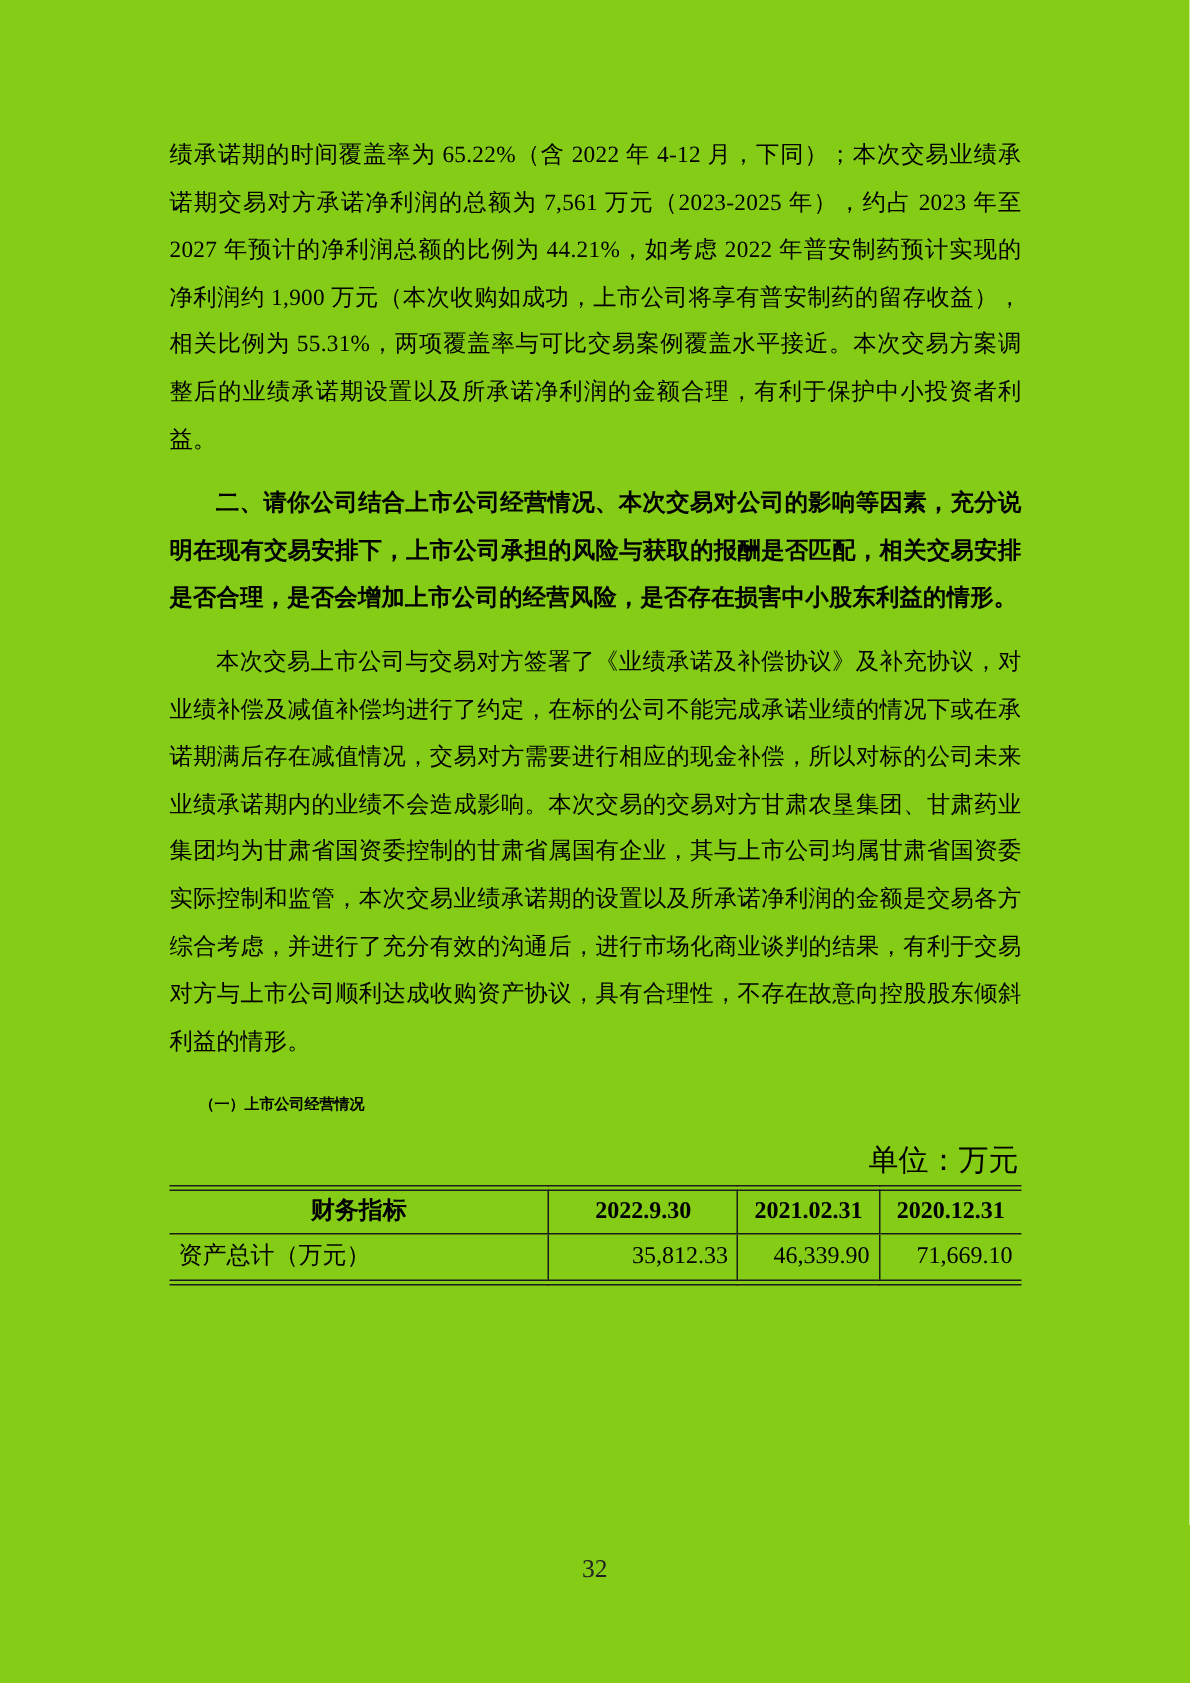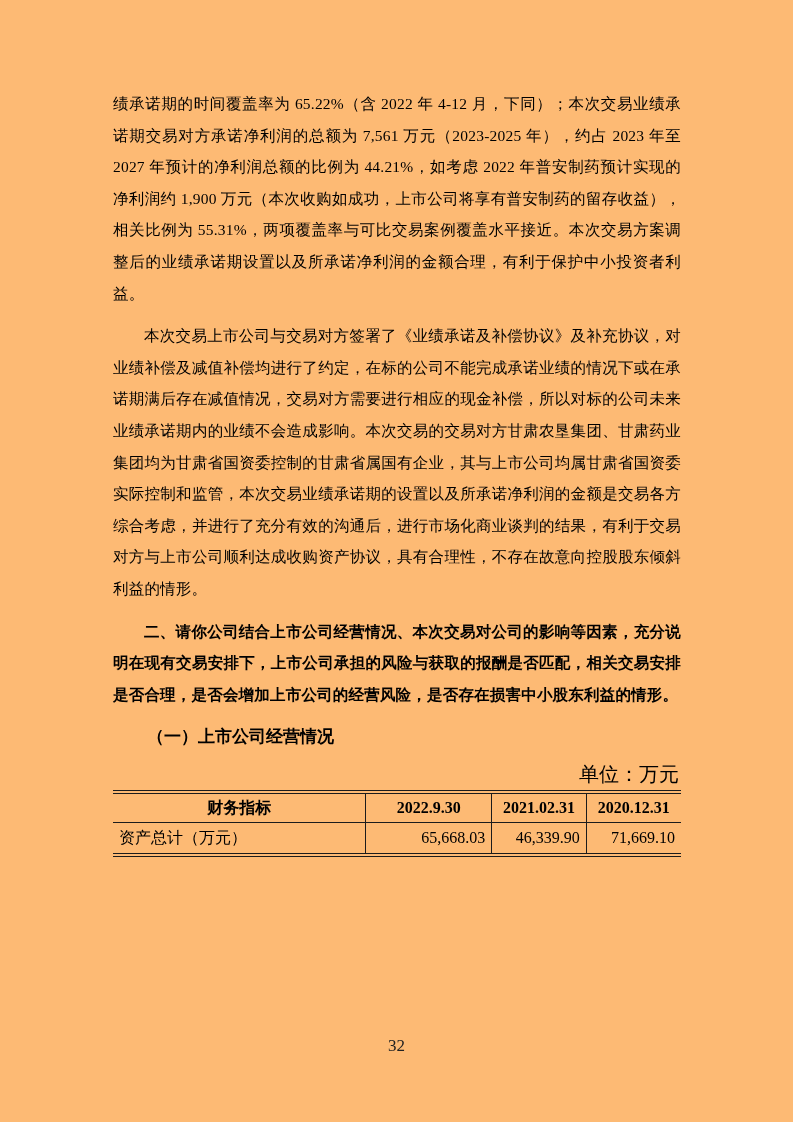--- a/index.html
+++ b/index.html
@@ -4,21 +4,21 @@
 <style>
   html, body {
     margin: 0;
     padding: 0;
     background: #ffffff;
   }
   .page {
     position: relative;
     width: 793px;
     height: 1122px;
-    background: #fdba74;
+    background: #84cc16;
     color: #000000;
     font-family: "Liberation Serif", "DejaVu Serif", serif;
     overflow: hidden;
     box-sizing: border-box;
   }
   .content {
     padding: 88px 112px 0 113px;
     box-sizing: border-box;
   }
   .para {
@@ -26,21 +26,21 @@
     font-size: 15.5px;
     line-height: 31.6px;
     text-align: justify;
     text-justify: inter-ideograph;
     letter-spacing: 0.2px;
   }
   .indent { text-indent: 2em; }
   .bold { font-weight: bold; }
   .section-heading {
     margin: 0 0 9px 0;
-    font-size: 17px;
+    font-size: 10px;
     line-height: 31.6px;
     font-weight: bold;
     text-indent: 2em;
   }
   .unit-label {
     margin: 6px 2px 4px 0;
     font-size: 20px;
     line-height: 24px;
     text-align: right;
   }
@@ -80,23 +80,23 @@
   }
 </style>
 </head>
 <body>
 
 <div class="page">
   <div class="content">
 
     <p class="para">绩承诺期的时间覆盖率为 65.22%（含 2022 年 4-12 月，下同）；本次交易业绩承诺期交易对方承诺净利润的总额为 7,561 万元（2023-2025 年），约占 2023 年至 2027 年预计的净利润总额的比例为 44.21%，如考虑 2022 年普安制药预计实现的净利润约 1,900 万元（本次收购如成功，上市公司将享有普安制药的留存收益），相关比例为 55.31%，两项覆盖率与可比交易案例覆盖水平接近。本次交易方案调整后的业绩承诺期设置以及所承诺净利润的金额合理，有利于保护中小投资者利益。</p>
 
+    <p class="para indent bold">二、请你公司结合上市公司经营情况、本次交易对公司的影响等因素，充分说明在现有交易安排下，上市公司承担的风险与获取的报酬是否匹配，相关交易安排是否合理，是否会增加上市公司的经营风险，是否存在损害中小股东利益的情形。</p>
+
     <p class="para indent">本次交易上市公司与交易对方签署了《业绩承诺及补偿协议》及补充协议，对业绩补偿及减值补偿均进行了约定，在标的公司不能完成承诺业绩的情况下或在承诺期满后存在减值情况，交易对方需要进行相应的现金补偿，所以对标的公司未来业绩承诺期内的业绩不会造成影响。本次交易的交易对方甘肃农垦集团、甘肃药业集团均为甘肃省国资委控制的甘肃省属国有企业，其与上市公司均属甘肃省国资委实际控制和监管，本次交易业绩承诺期的设置以及所承诺净利润的金额是交易各方综合考虑，并进行了充分有效的沟通后，进行市场化商业谈判的结果，有利于交易对方与上市公司顺利达成收购资产协议，具有合理性，不存在故意向控股股东倾斜利益的情形。</p>
-
-    <p class="para indent bold">二、请你公司结合上市公司经营情况、本次交易对公司的影响等因素，充分说明在现有交易安排下，上市公司承担的风险与获取的报酬是否匹配，相关交易安排是否合理，是否会增加上市公司的经营风险，是否存在损害中小股东利益的情形。</p>
 
     <h3 class="section-heading">（一）上市公司经营情况</h3>
 
 
     <div class="unit-label">单位：万元</div>
 
     <table class="fin-table">
       <colgroup>
         <col style="width:44.5%">
         <col style="width:22.2%">
@@ -107,21 +107,21 @@
         <tr>
           <th>财务指标</th>
           <th>2022.9.30</th>
           <th>2021.02.31</th>
           <th>2020.12.31</th>
         </tr>
       </thead>
       <tbody>
         <tr>
           <td class="cell-label">资产总计（万元）</td>
-          <td class="cell-num">65,668.03</td>
+          <td class="cell-num">35,812.33</td>
           <td class="cell-num">46,339.90</td>
           <td class="cell-num">71,669.10</td>
         </tr>
       </tbody>
     </table>
 
   </div>
 
   <div class="page-footer">32</div>
 </div>

